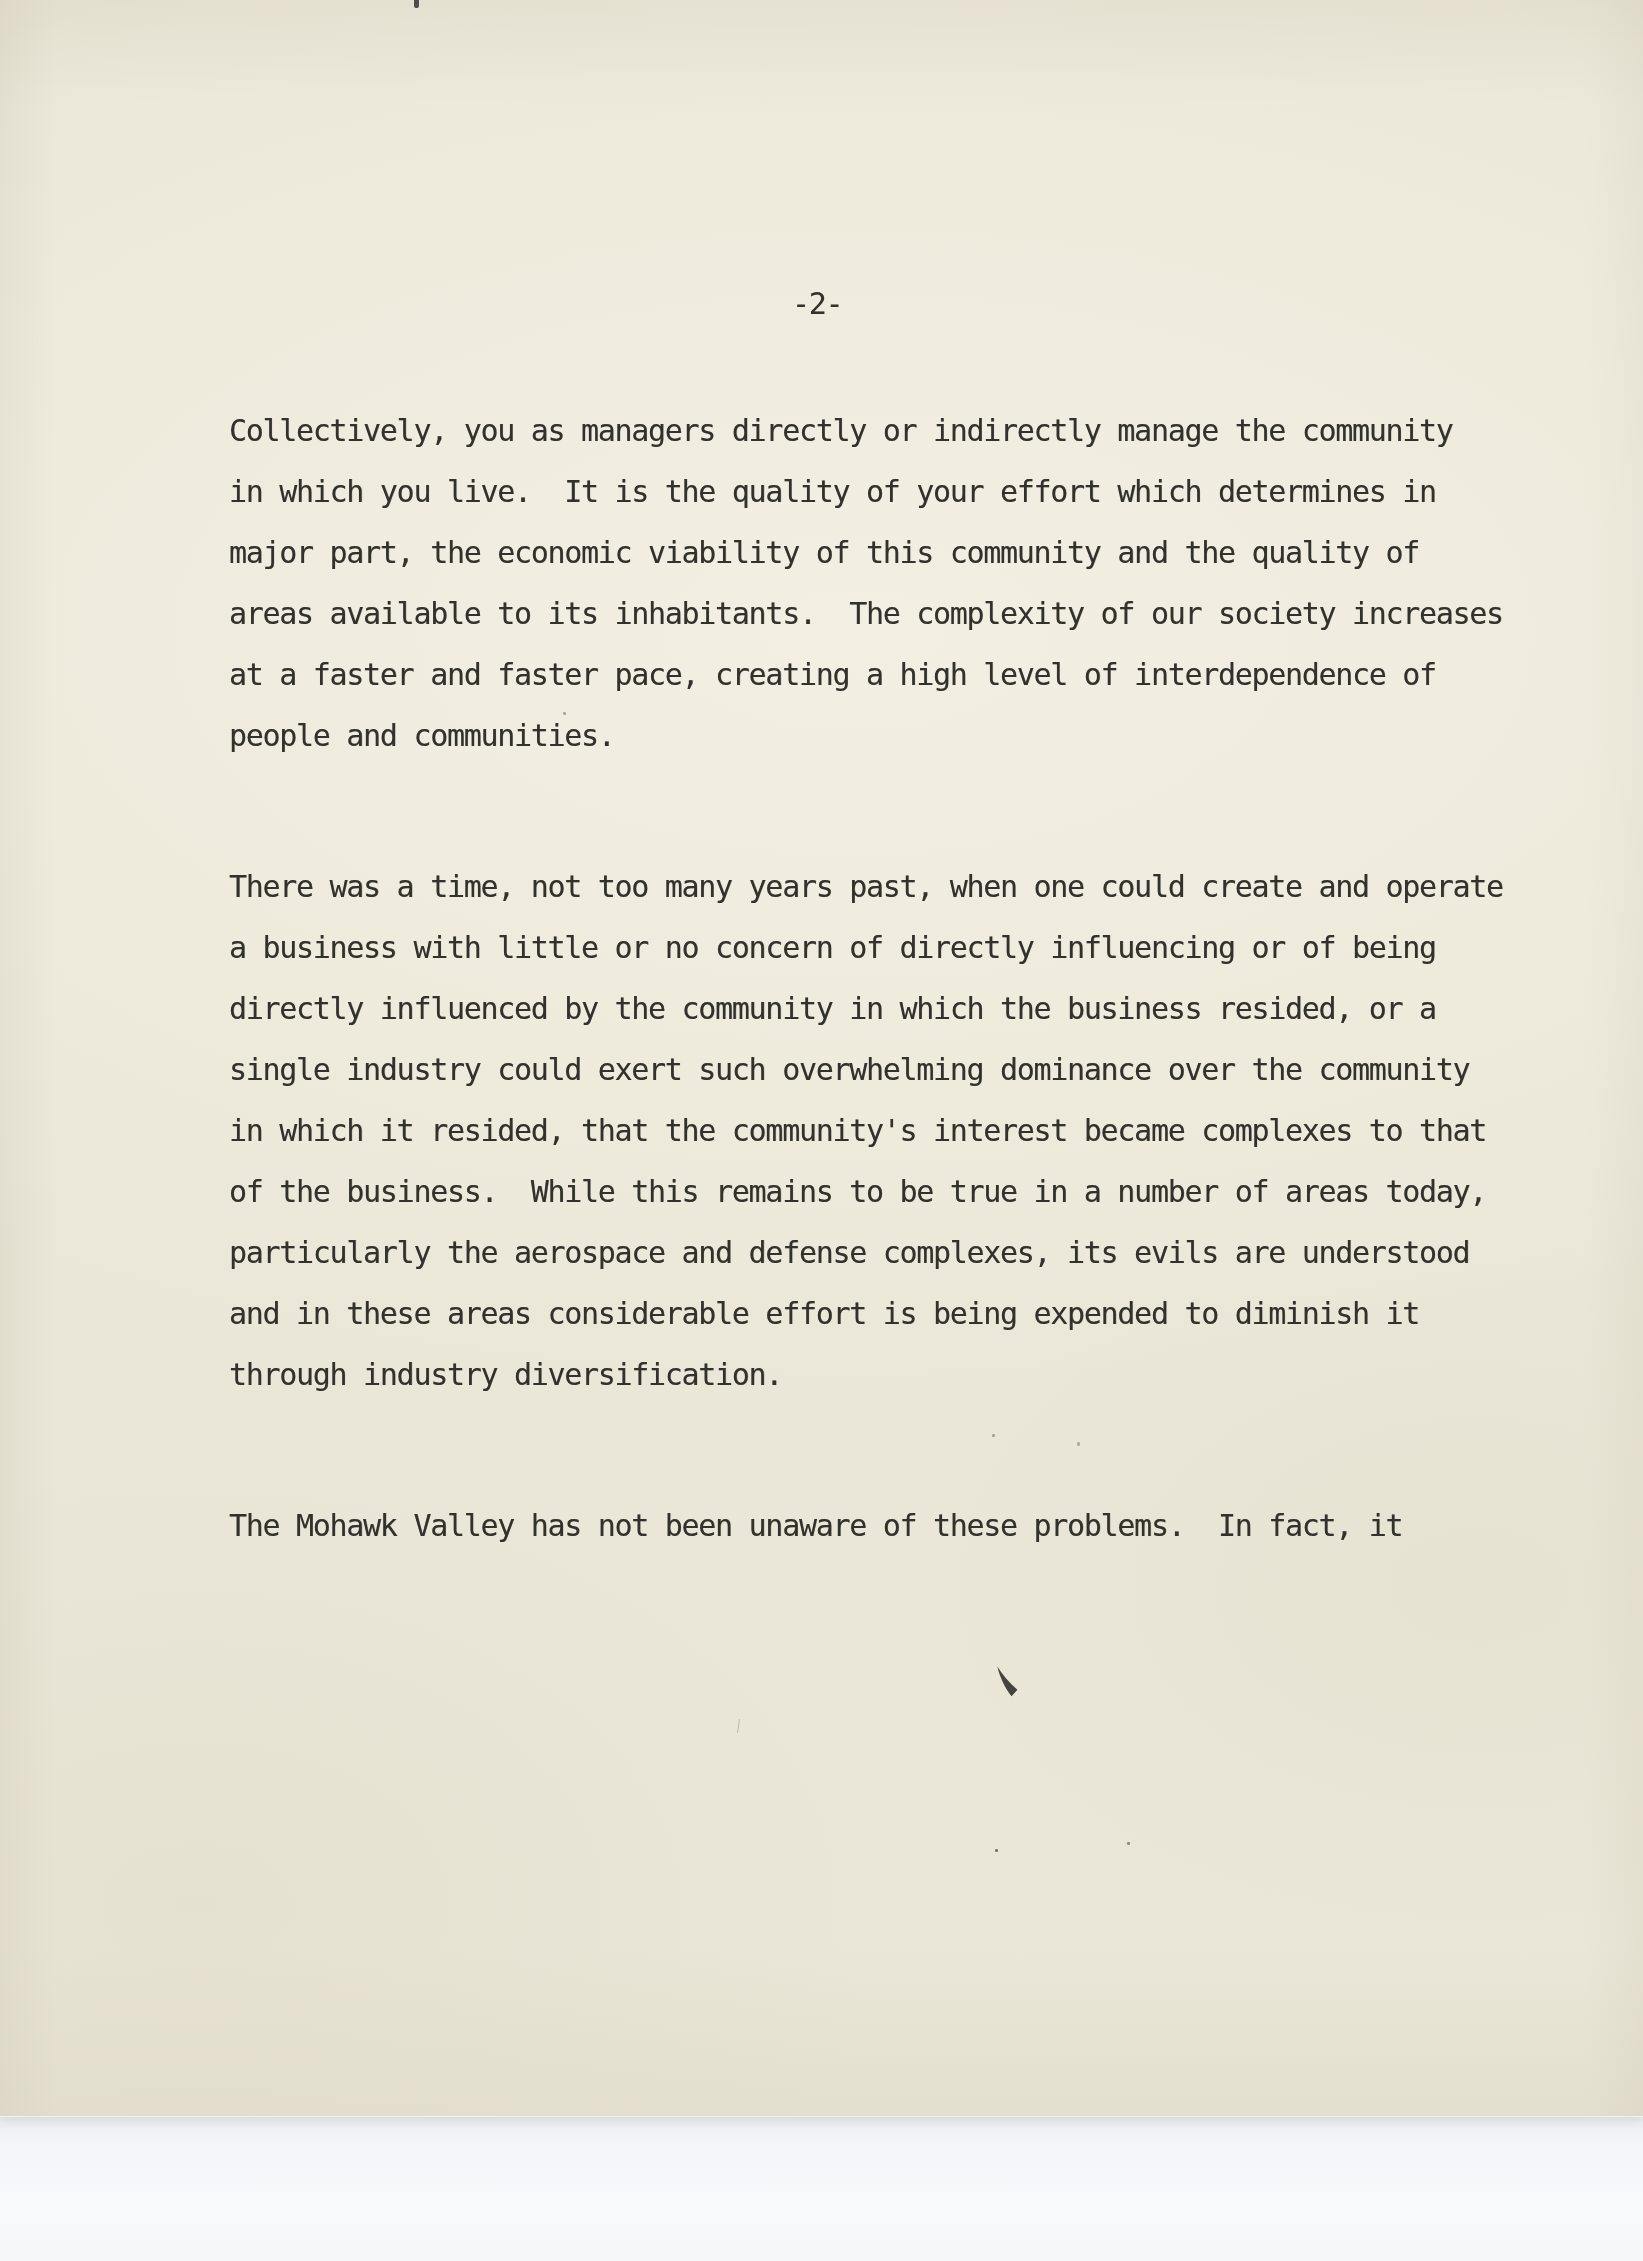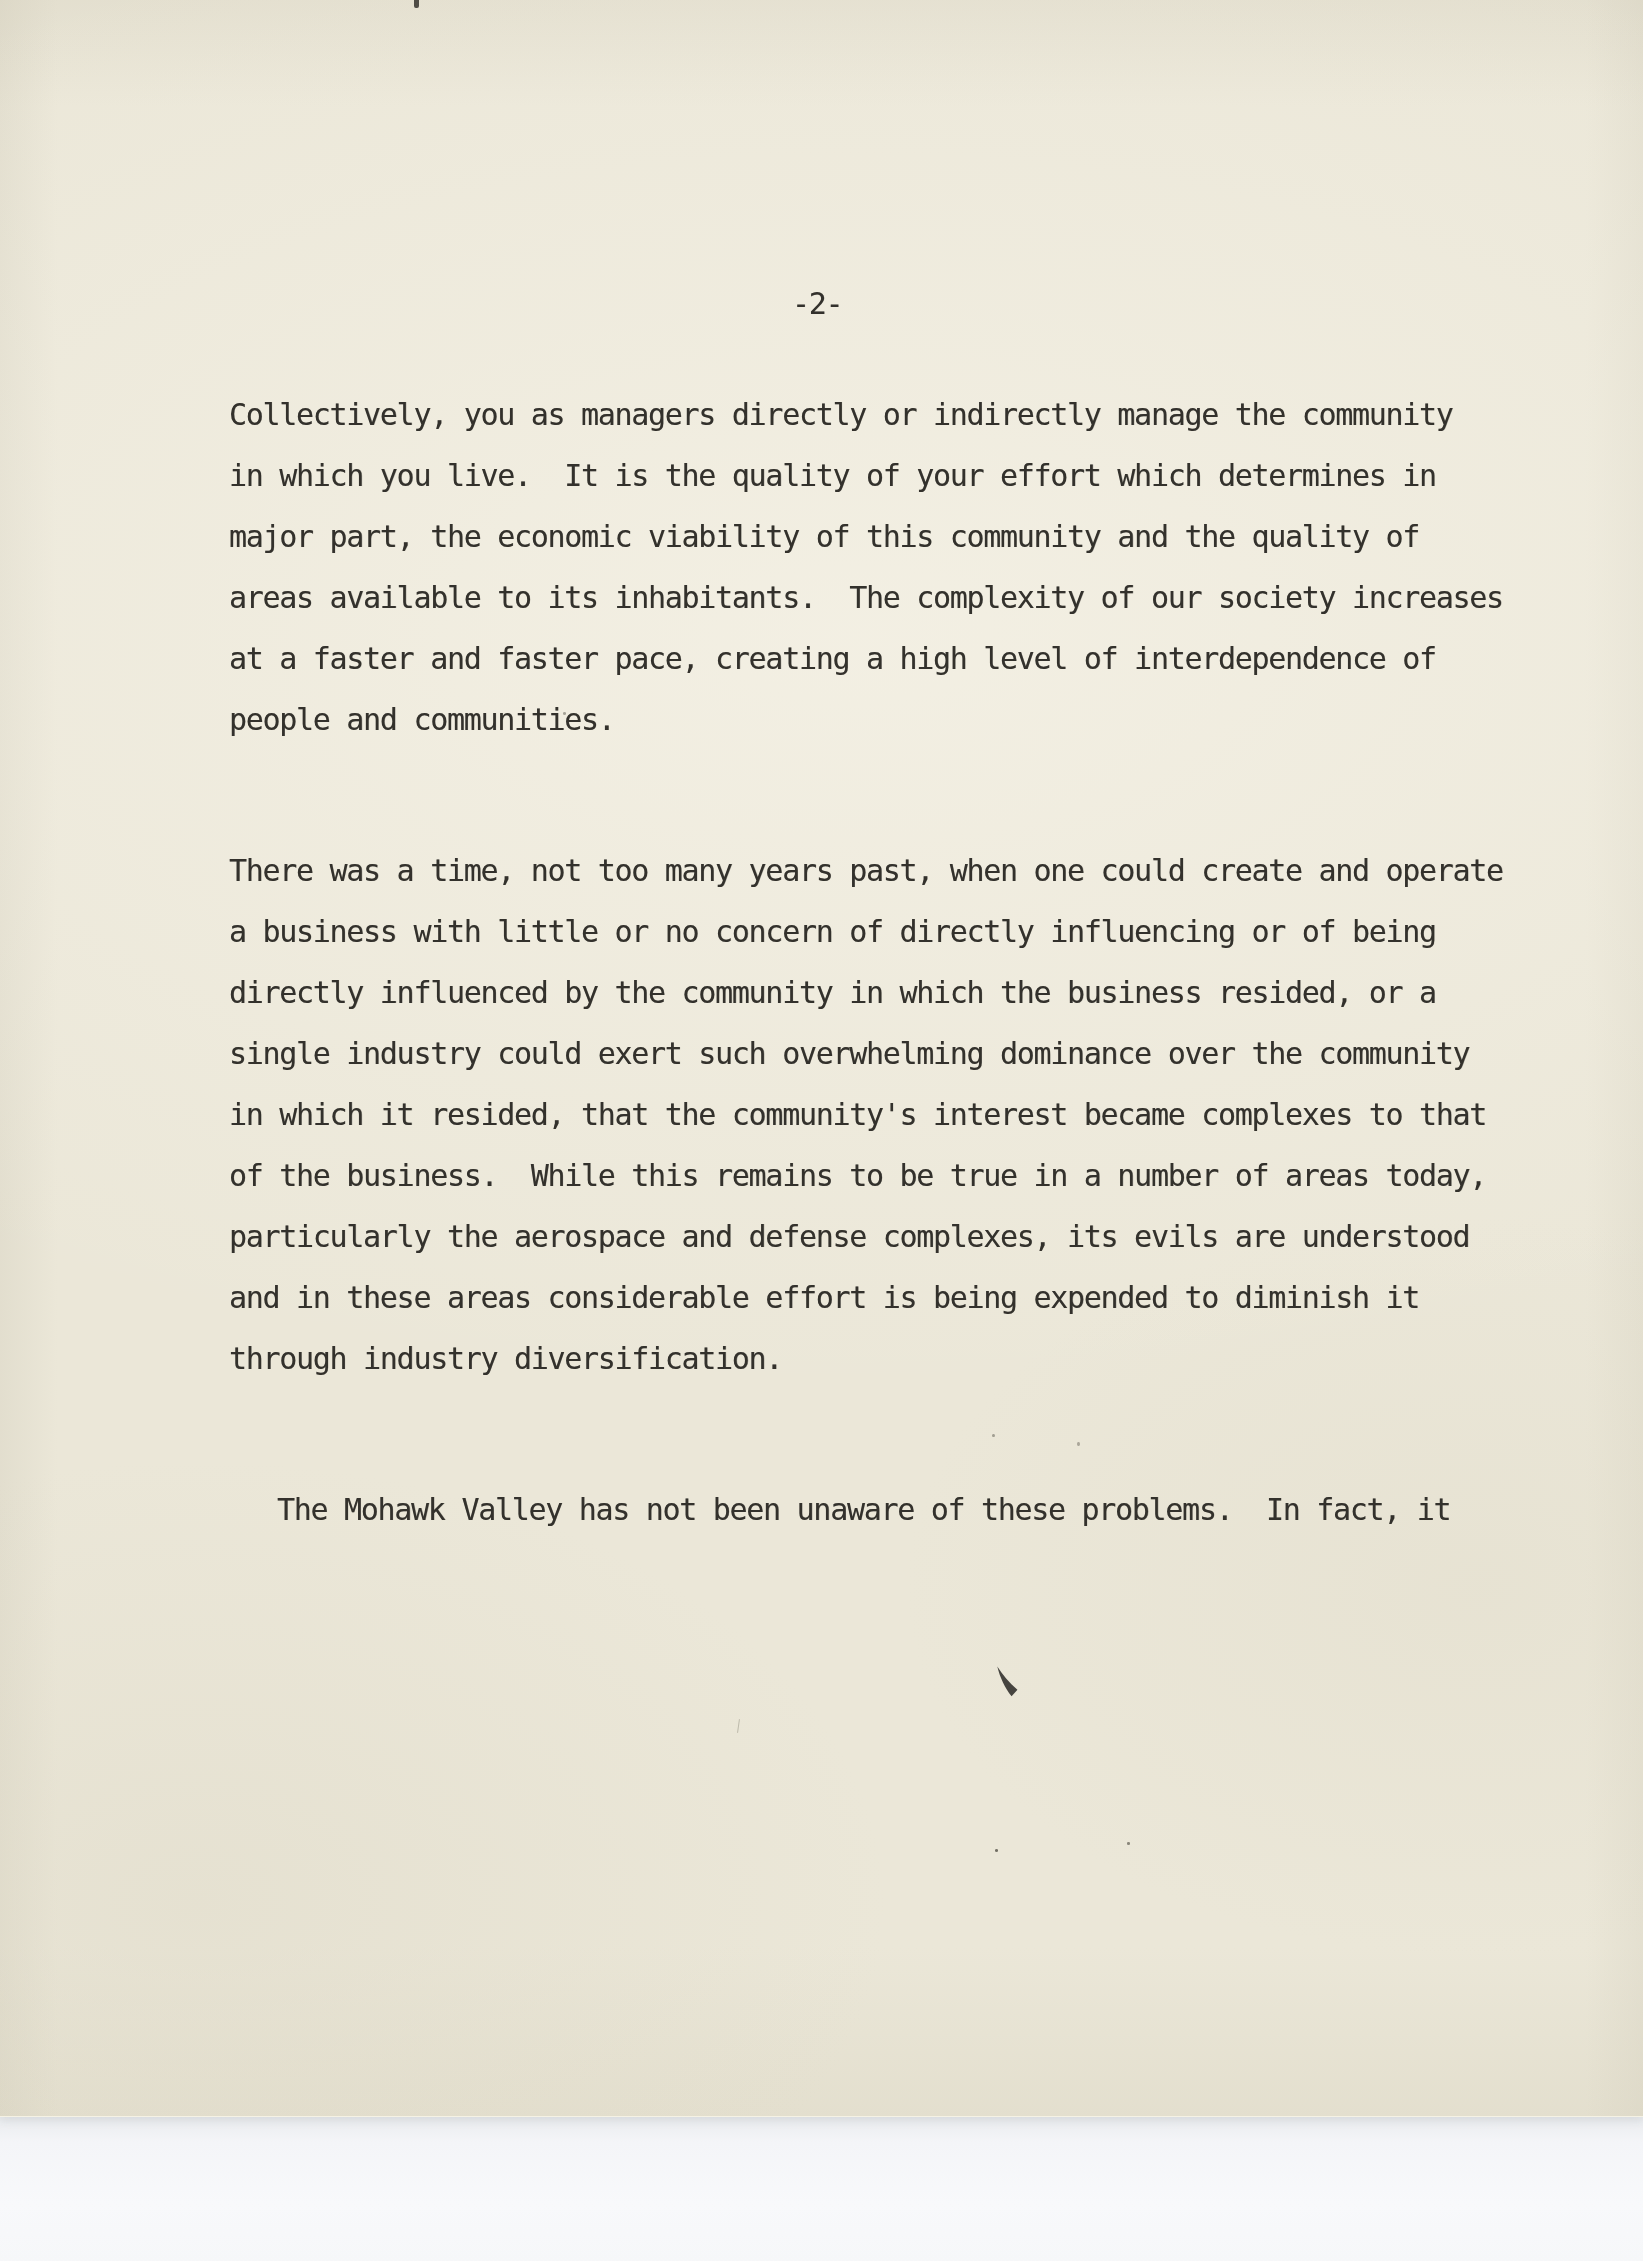--- a/index.html
+++ b/index.html
@@ -52,29 +52,29 @@
     position: absolute;
     left: 792px;
     top: 273px;
     line-height: 61px;
     white-space: pre;
   }
 
   .body-text {
     position: absolute;
     left: 229px;
-    top: 384px;
+    top: 400px;
     width: 1286px;
     line-height: 61px;
   }
 
   .para {
     margin: 0 0 90px 0;
   }
-  .para:last-child { margin-bottom: 0; margin-left: 48px; }
+  .para:last-child { margin-bottom: 0; }
 
   .line {
     display: block;
     white-space: pre;
   }
 
   
   .artifact { position: absolute; pointer-events: none; }
 
   .edge-notch {

